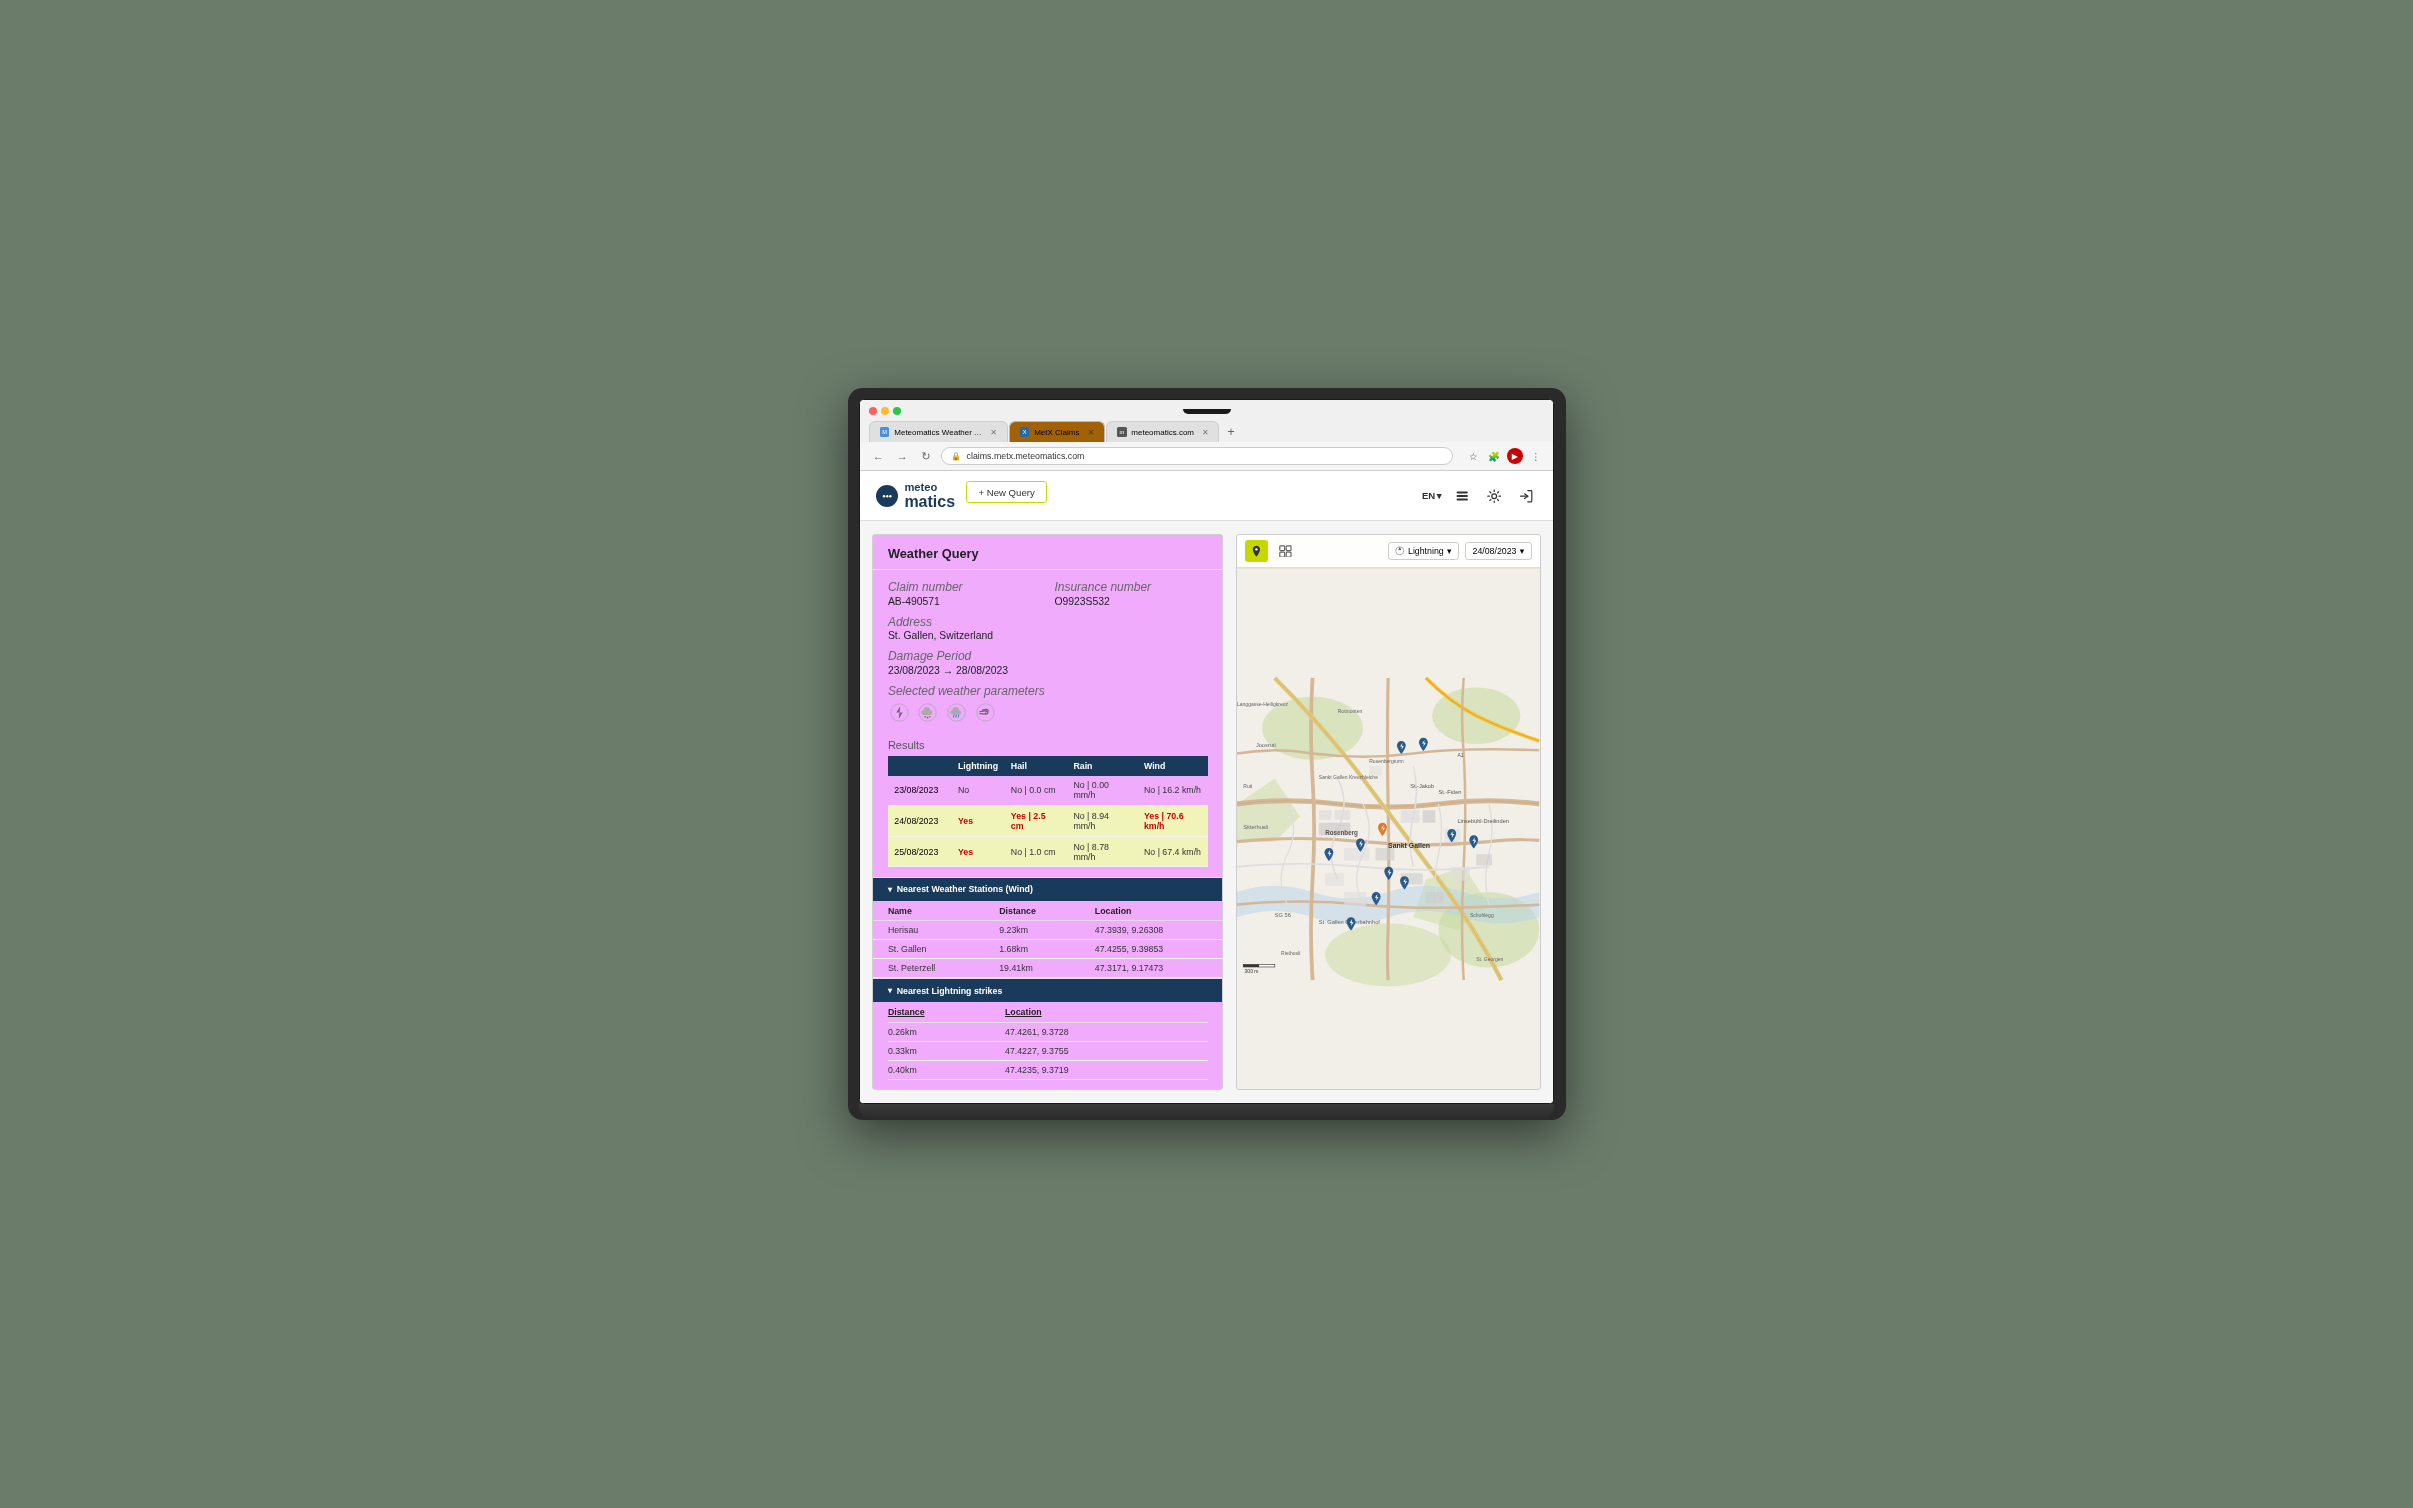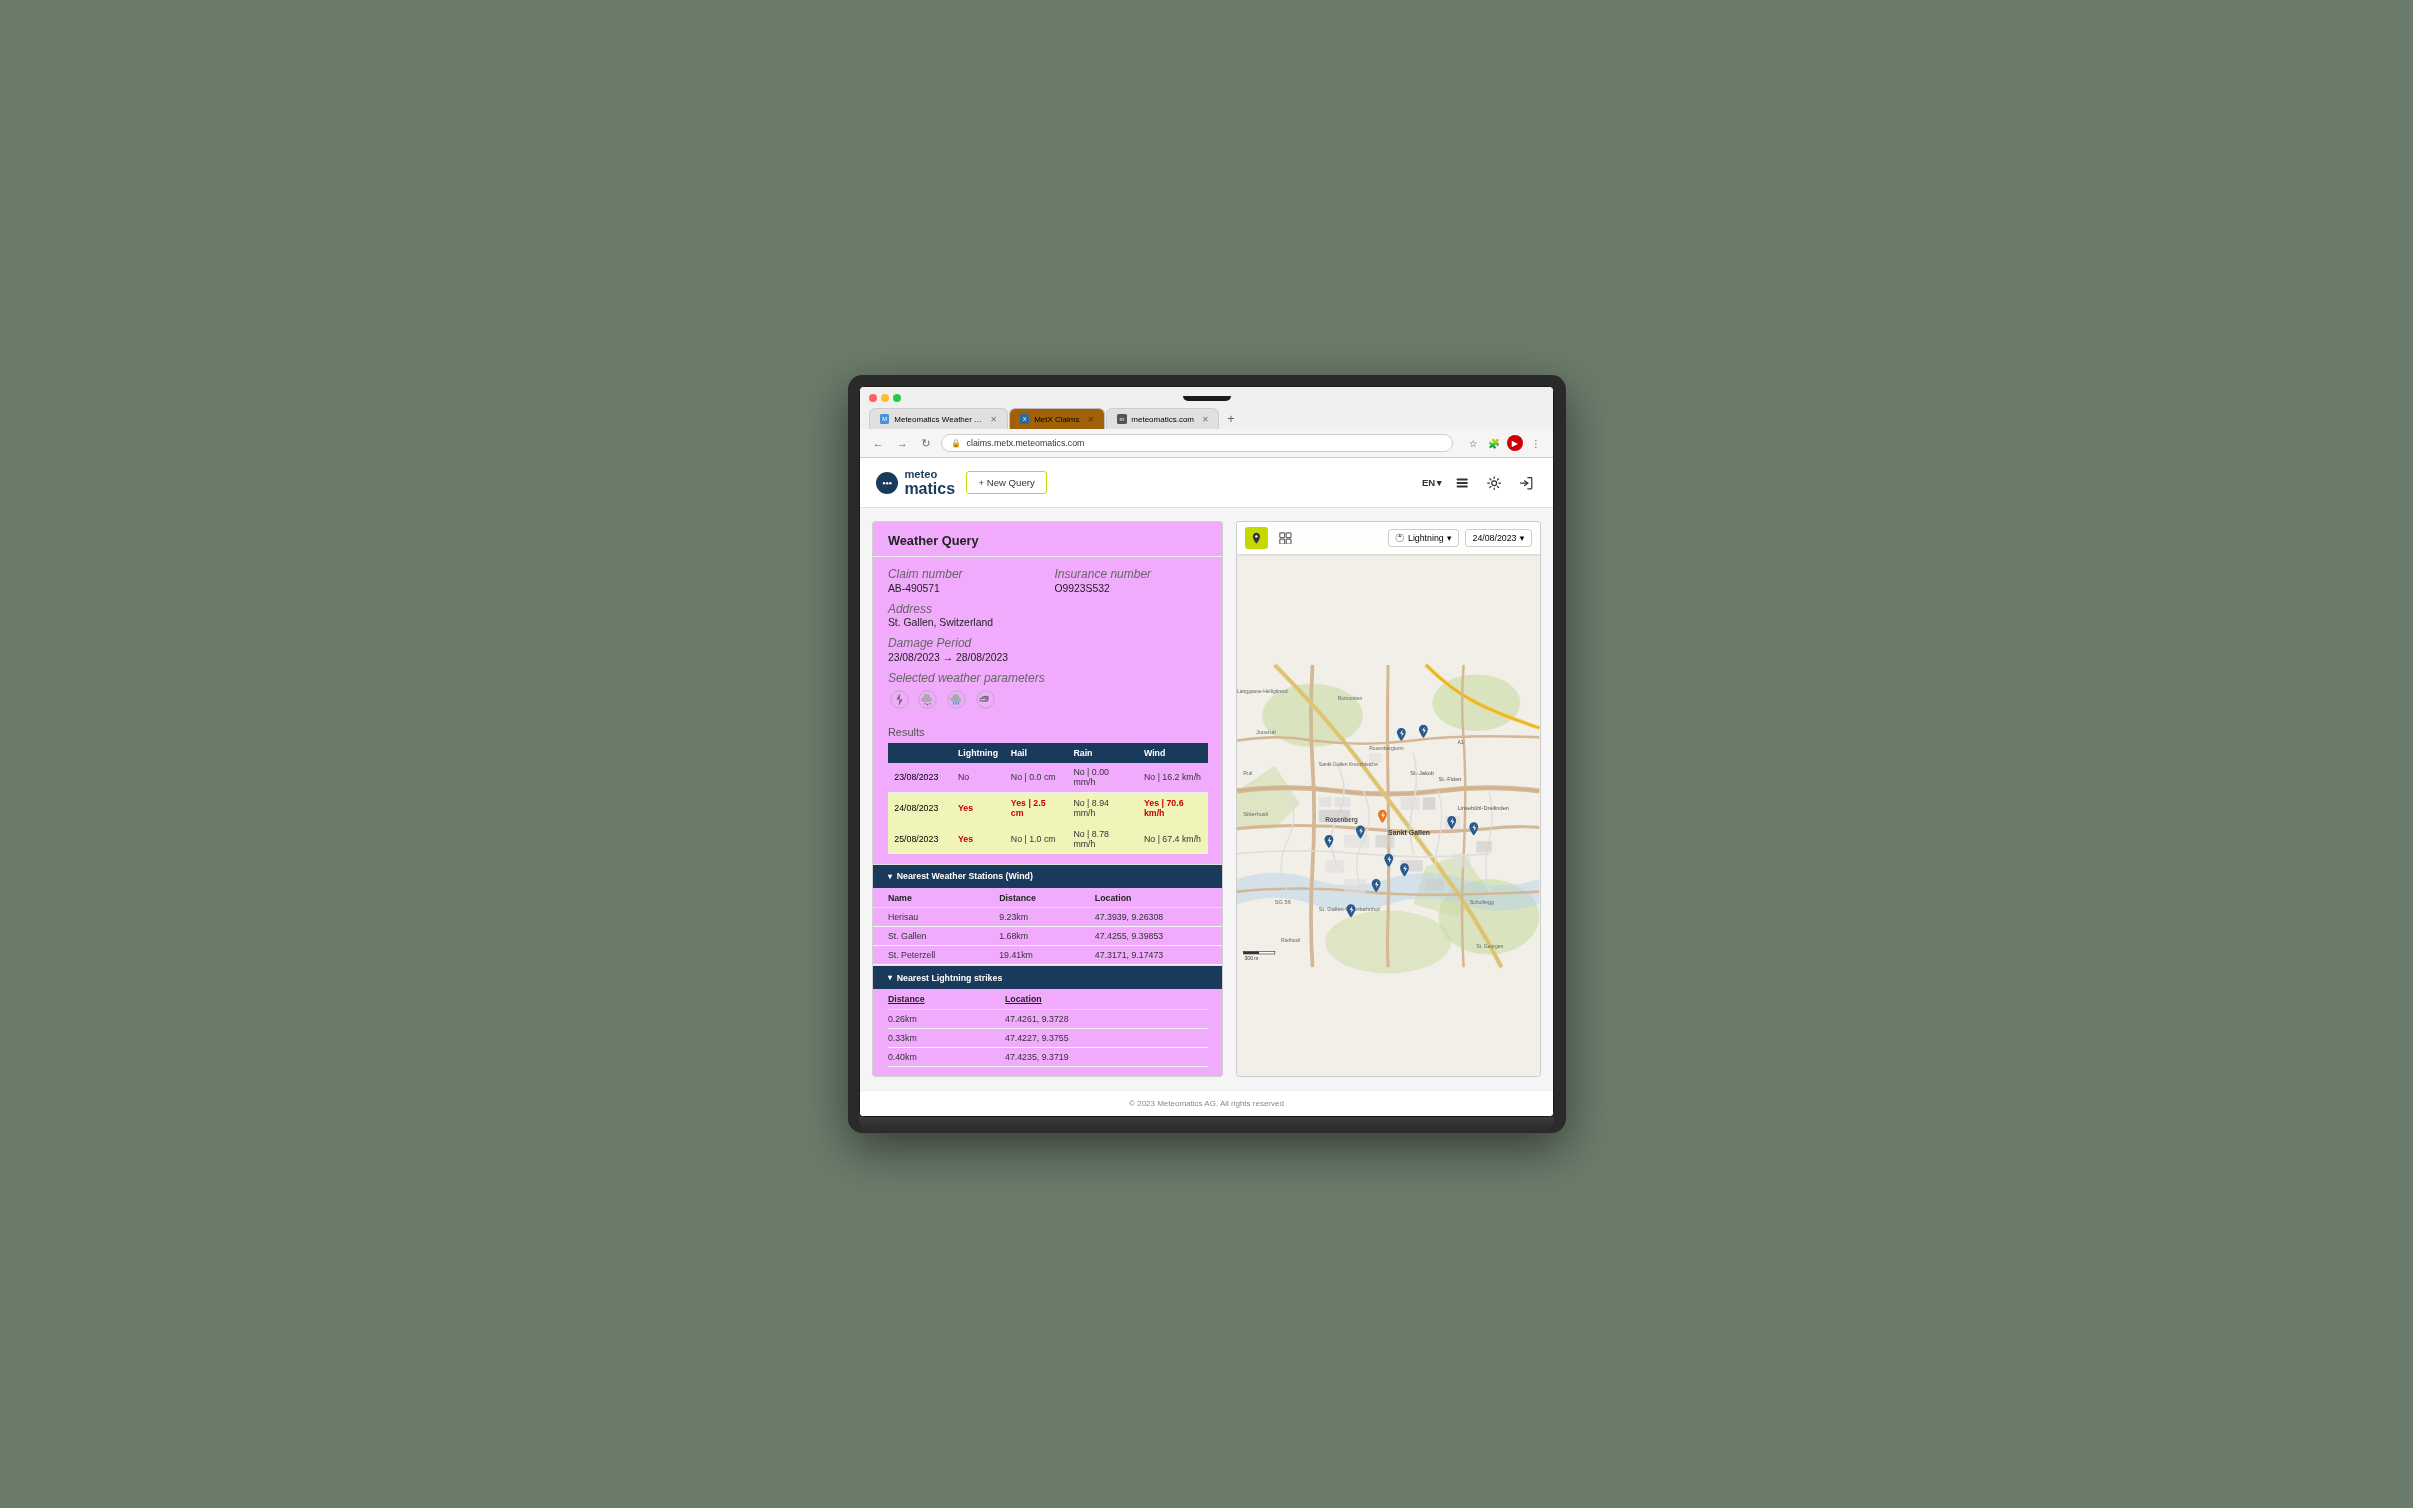--- a/index.html
+++ b/index.html
@@ -616,21 +616,21 @@
           <div class="browser-action-btn">🧩</div>
           <div class="browser-action-btn" style="width:16px;height:16px;background:#c00;border-radius:50%;display:flex;align-items:center;justify-content:center;color:white;font-size:8px;">▶</div>
           <div class="browser-action-btn">⋮</div>
         </div>
       </div>
     </div>
 
     <div class="app-content">
 
       <div class="app-header">
-        <div style="display:flex; align-items:center; gap:11.2px;">
+        <div style="display:flex; align-items:flex-start; gap:11.2px;">
           <div class="logo">
             <div class="logo-icon">
               <svg width="14.4" height="14.4" viewBox="0 0 18 18">
                 <circle cx="9" cy="9" r="8" fill="#1a3a5c"></circle>
                 <circle cx="5" cy="9" r="1.5" fill="white"></circle>
                 <circle cx="9" cy="9" r="1.5" fill="white"></circle>
                 <circle cx="13" cy="9" r="1.5" fill="white"></circle>
               </svg>
             </div>
             <div class="logo-text">
@@ -1005,20 +1005,17 @@
               </g>
 
               <rect x="10" y="455" width="50" height="4" fill="white" stroke="#333" stroke-width="1"></rect>
               <rect x="10" y="455" width="25" height="4" fill="#333"></rect>
               <text x="12" y="468" font-size="8" fill="#333" font-family="sans-serif">300 m</text>
             </svg>
           </div>
         </div>
       </div>
 
-      <div class="app-footer">
-        <span>© 2023 Meteomatics AG. All rights reserved</span>
-      </div>
     </div>
   </div>
   <div class="laptop-bottom"></div>
 </div>
 
 
 </body></html>

